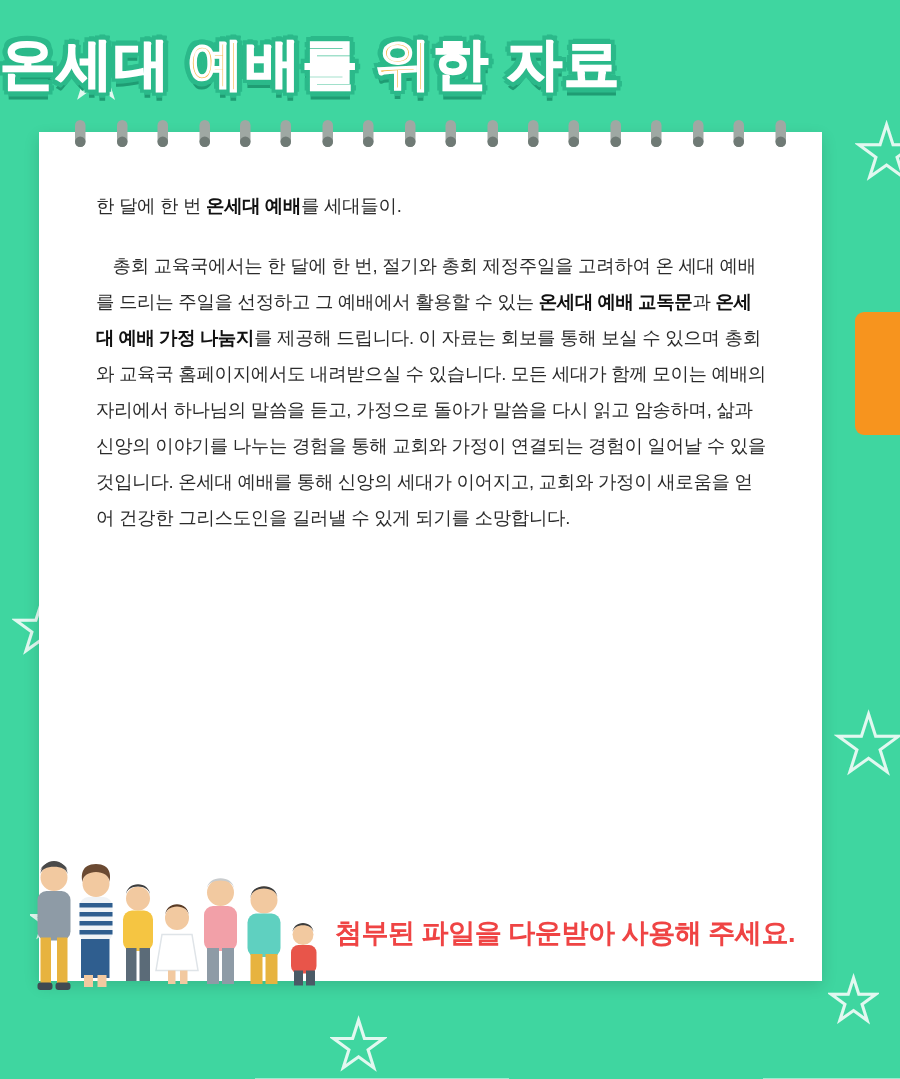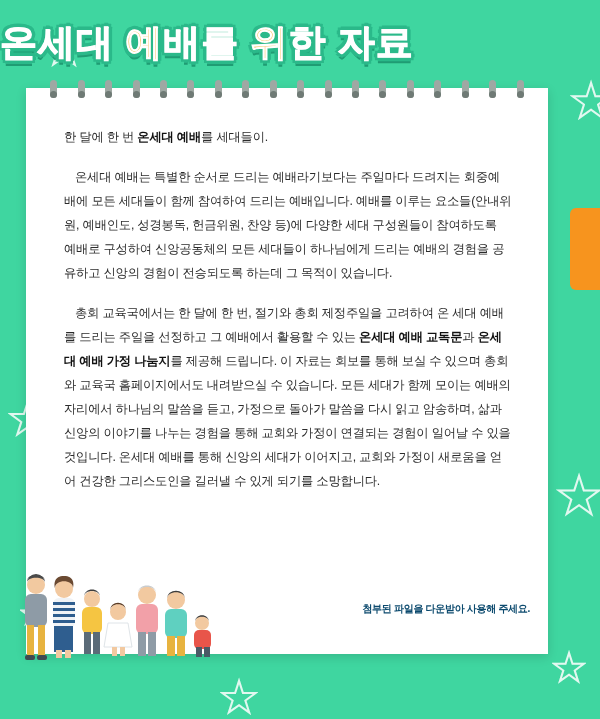--- a/index.html
+++ b/index.html
@@ -123,29 +123,29 @@
     left: 38px;
     top: 38px;
     width: 448px;
     font-size: 12.3px;
     line-height: 1.95;
     color: #2b2b2b;
     letter-spacing: -0.2px;
   }
   .content p { margin: 0 0 16px 0; }
   .content p.indent { text-indent: 11px; }
-  .content b { font-weight: 700; color: #111; }
+  .content b { font-weight: 700; color: #111; font-family: Liberation Serif, serif; }
 
   .cta {
     position: absolute;
     right: 18px;
-    bottom: 38px;
-    font-size: 10px;
+    bottom: 20px;
+    font-size: 18px;
     font-weight: 700;
-    color: #0c4a6e;
+    color: #ef4444;
     letter-spacing: -0.3px;
   }
 
   
   .family {
     position: absolute;
     left: 14px;
     bottom: 42px;
     width: 232px;
     height: 110px;
@@ -185,21 +185,20 @@
       <div class="ring"></div>
       <div class="ring"></div>
       <div class="ring"></div>
       <div class="ring"></div>
       <div class="ring"></div>
       <div class="ring"></div>
       <div class="ring"></div>
     </div>
   <div class="content" id="content-el">
       <p><span>한 달에 한 번 </span><b>온세대 예배</b><span>를 세대들이.</span></p>
-      <p class="indent"><span>온세대 예배는 특별한 순서로 드리는 예배라기보다는 주일마다 드려지는 회중예배에 모든 세대들이 함께 참여하여 드리는 예배입니다. 예배를 이루는 요소들(안내위원, 예배인도, 성경봉독, 헌금위원, 찬양 등)에 다양한 세대 구성원들이 참여하도록 예배로 구성하여 신앙공동체의 모든 세대들이 하나님에게 드리는 예배의 경험을 공유하고 신앙의 경험이 전승되도록 하는데 그 목적이 있습니다.</span></p>
       <p class="indent"><span>총회 교육국에서는 한 달에 한 번, 절기와 총회 제정주일을 고려하여 온 세대 예배를 드리는 주일을 선정하고 그 예배에서 활용할 수 있는 </span><b>온세대 예배 교독문</b><span>과 </span><b>온세대 예배 가정 나눔지</b><span>를 제공해 드립니다. 이 자료는 회보를 통해 보실 수 있으며 총회와 교육국 홈페이지에서도 내려받으실 수 있습니다. 모든 세대가 함께 모이는 예배의 자리에서 하나님의 말씀을 듣고, 가정으로 돌아가 말씀을 다시 읽고 암송하며, 삶과 신앙의 이야기를 나누는 경험을 통해 교회와 가정이 연결되는 경험이 일어날 수 있을 것입니다. 온세대 예배를 통해 신앙의 세대가 이어지고, 교회와 가정이 새로움을 얻어 건강한 그리스도인을 길러낼 수 있게 되기를 소망합니다.</span></p>
     </div>
   <div class="cta">첨부된 파일을 다운받아 사용해 주세요.</div>
 </div>
 
 <svg class="family" viewBox="0 0 232 110">
 
   <g>
     <circle cx="22" cy="18" r="9" fill="#f2c9a0"></circle>
     <path d="M13 14c0-6 18-6 18 0 0-8-18-8-18 0z" fill="#4a4a4a"></path>

